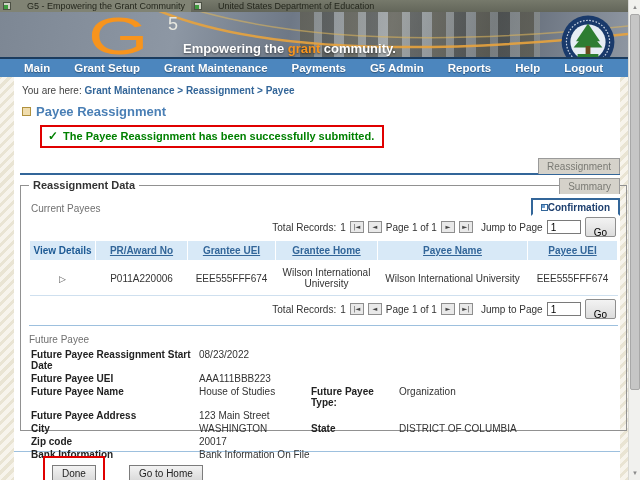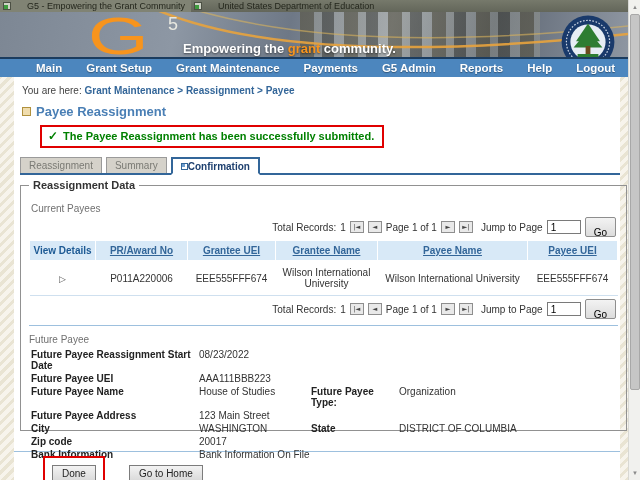--- a/index.html
+++ b/index.html
@@ -24,21 +24,21 @@
   .swoosh { position:absolute; left:0; top:0; }
   .logo-g { position:absolute; left:88px; top:-6px; font-size:52px; color:#f7941d;
     transform: scaleX(1.5); transform-origin:left top; font-weight:400; }
   .logo-5 { position:absolute; left:168px; top:2px; font-size:18px; color:#e8e8e0; }
   .tagline { position:absolute; left:183px; top:29px; font-size:13px; font-weight:bold; color:#ffffff; text-shadow:0 1px 2px rgba(0,0,0,.5); }
   .tagline .hl { color:#f7941d; }
   .seal { position:absolute; left:553px; top:2px; }
 
   
   .nav { position:absolute; top:57px; left:0; width:628px; height:20px; background:#4c86be;
-    border-top:2px solid #1b3c5f; display:flex; align-items:center; gap:24px; padding-left:36px; }
+    border-top:2px solid #1b3c5f; display:flex; align-items:center; gap:24px; padding-left:24px; }
   .nav span { color:#ffffff; font-weight:bold; font-size:11.5px; cursor:pointer; text-shadow:0 1px 1px rgba(0,0,0,.35); }
 
   
   .scrollbar { position:absolute; top:0; right:0; width:12px; height:480px; background:#f1f1ee; border-left:1px solid #d8d8d4; }
   .sb-up, .sb-down { position:absolute; left:1px; width:10px; height:10px; color:#8a8a8a; font-size:6px; text-align:center; line-height:10px; }
   .sb-up { top:2px; } .sb-down { bottom:2px; }
   .sb-thumb { position:absolute; left:1px; top:14px; width:10px; height:376px; background:#c6c6c6; border:1px solid #a8a8a8; border-radius:2px; }
 
   
   .page { position:absolute; top:77px; left:14px; width:606px; height:403px; background:#ffffff; font-size:10px; color:#333; }
@@ -46,21 +46,21 @@
   .bc-pre { color:#444; }
   .bc-path { color:#336699; font-weight:bold; cursor:pointer; }
   .page-title { display:flex; align-items:center; gap:5px; padding:8px 0 0 8px;
     color:#4a7fb5; font-weight:bold; font-size:13px; }
   .title-icon { width:9px; height:9px; background:#f0ddae; border:1px solid #b0913e; display:inline-block; }
   .msg-box { display:inline-block; margin:6px 0 0 26px; border:2px solid #e00000; padding:2px 8px 3px 6px;
     font-weight:bold; color:#008000; font-size:11px; background:#fff; }
   .msg-box .check { margin-right:5px; font-size:12px; }
 
   
-  .tabs { display:flex; align-items:flex-end; gap:4px; margin:10px 0 0 6px; height:17px; border-bottom:2px solid #336699; }
+  .tabs { display:flex; align-items:flex-end; gap:4px; margin:10px 0 0 6px; height:17px; border-bottom:2px solid #336699;flex-direction:column; }
   .tab { padding:2px 8px 2px 8px; font-size:10px; border:1px solid #9a9a9a; border-bottom:none; background:#d5d2ca; color:#7a7a74; cursor:pointer; height:16px; }
   .tab.active { background:#ffffff; border:2px solid #336699; border-bottom:2px solid #ffffff; margin-bottom:-2px;
     color:#1d3f6e; font-weight:bold; height:18px; display:flex; align-items:center; }
   .tab-icon { width:7px; height:7px; border:1px solid #336699; background:#fff; display:inline-block; position:relative; }
   .tab-icon::after { content:""; position:absolute; left:0; top:0; width:3px; height:3px; background:#6f9fd0; }
 
   
   fieldset { margin:4px 6px 0 6px; border:1px solid #919191; padding:2px 8px 6px 8px; height:252px; }
   legend { font-weight:bold; font-size:11px; color:#333; padding:0 4px; }
   .muted { color:#707070; font-size:10px; }
@@ -189,21 +189,21 @@
             <col style="width:88px">
           <col style="width:102px">
             <col style="width:150px">
             <col style="width:90px">
         </colgroup>
         <thead>
           <tr>
             <th><span class="hplain">View Details</span></th>
             <th><span class="hlink">PR/Award No</span></th>
             <th><span class="hlink">Grantee UEI</span></th>
-            <th><span class="hlink">Grantee Name</span></th>
+            <th><span class="hlink">Grantee Home</span></th>
             <th><span class="hlink">Payee Name</span></th>
             <th><span class="hlink">Payee UEI</span></th>
           </tr>
         </thead>
         <tbody>
           <tr>
             <td><span class="expand-tri">▷</span></td>
             <td>P011A220006</td>
             <td>EEE555FFF674</td>
             <td>Wilson International University</td>

